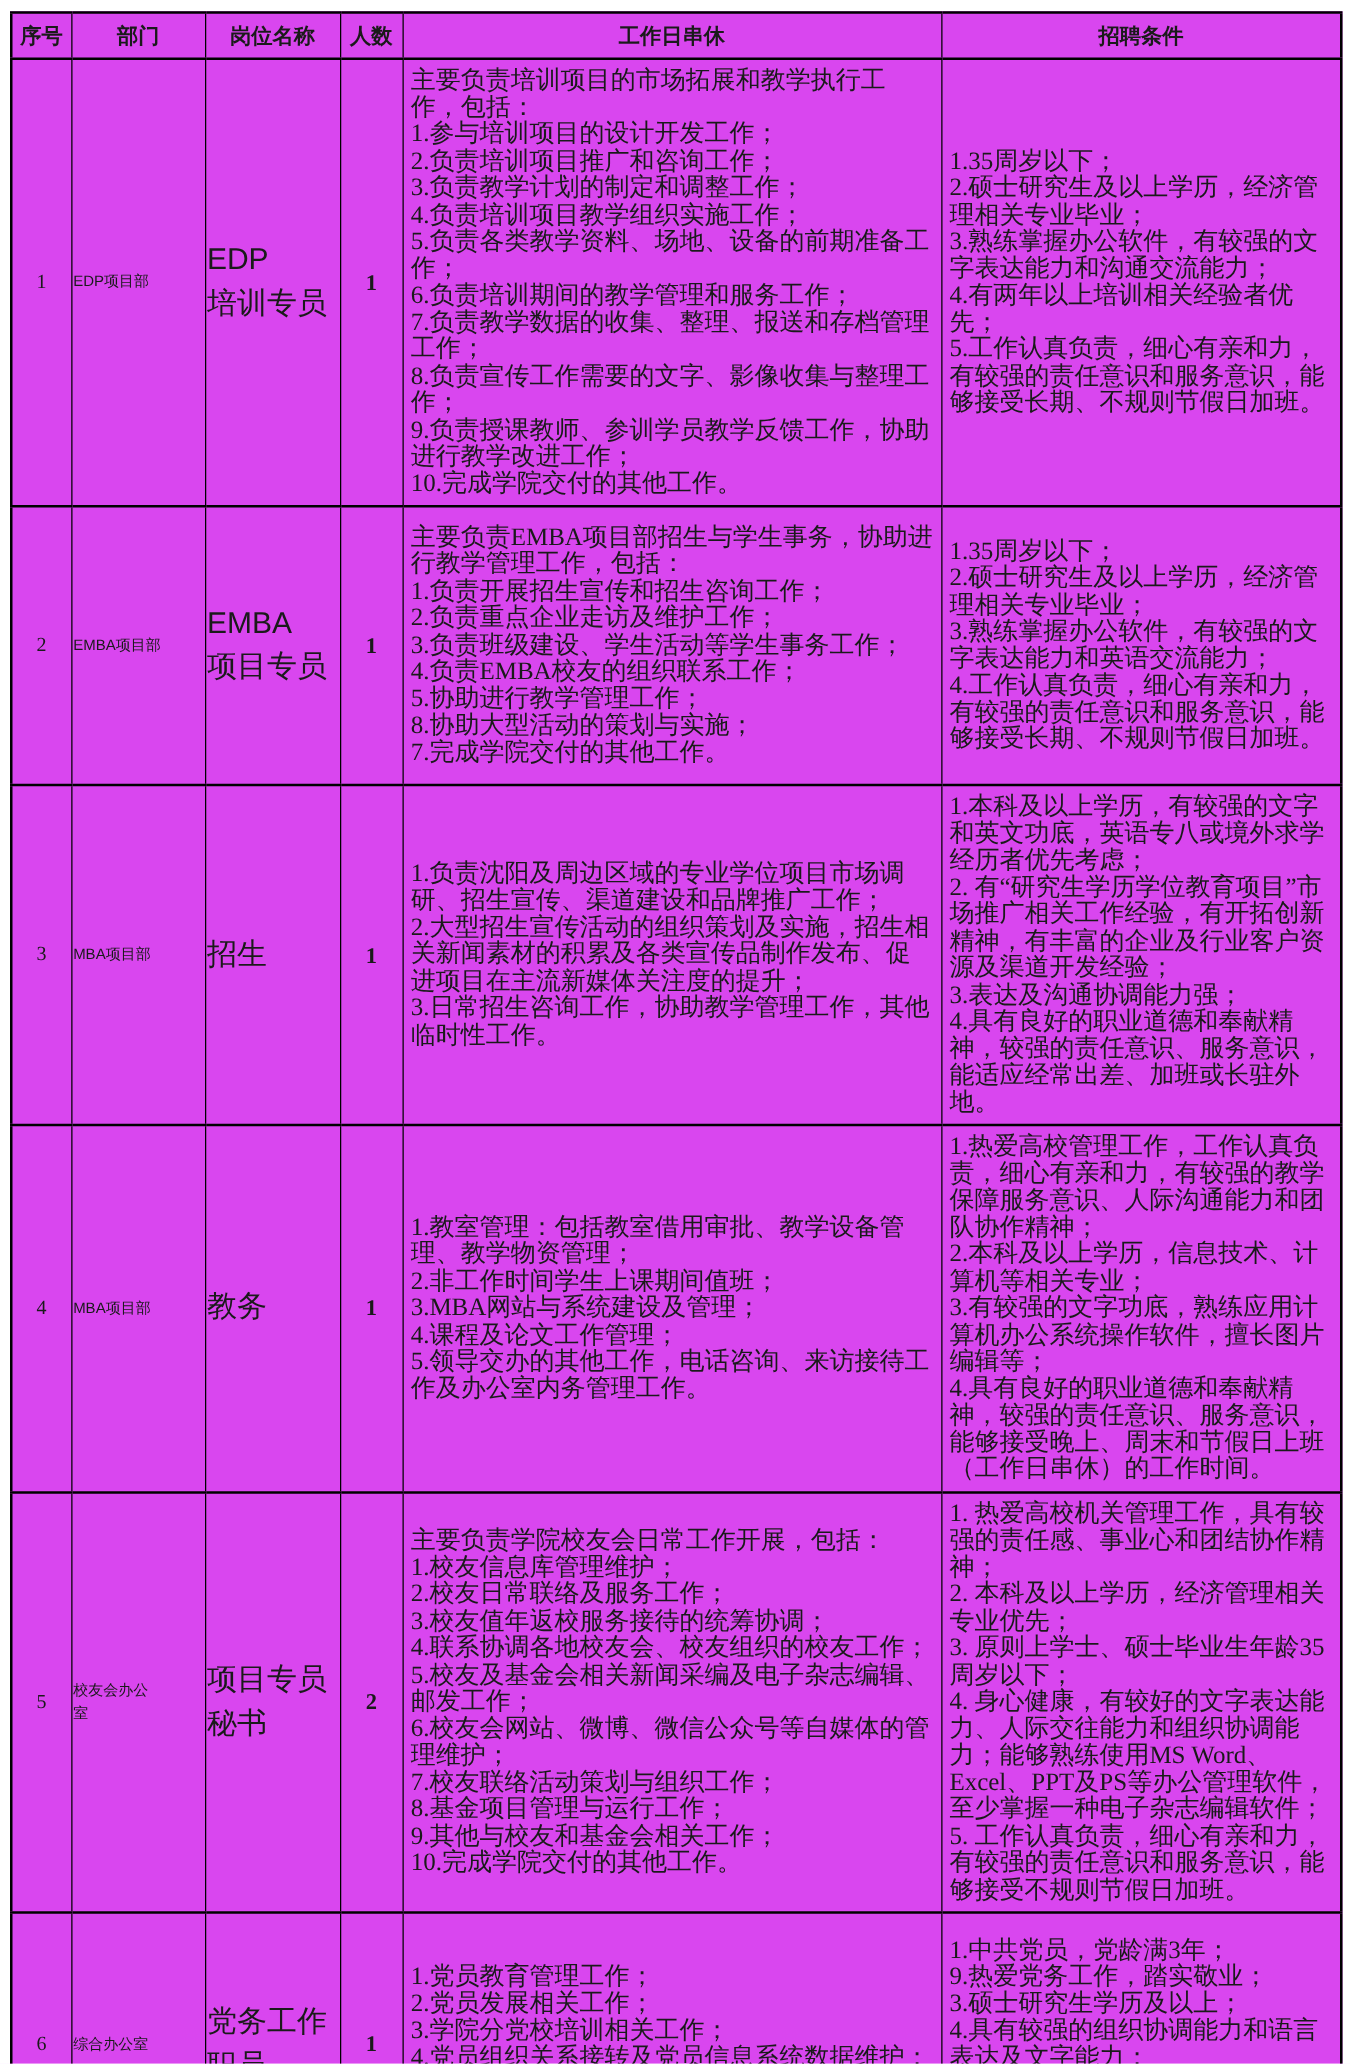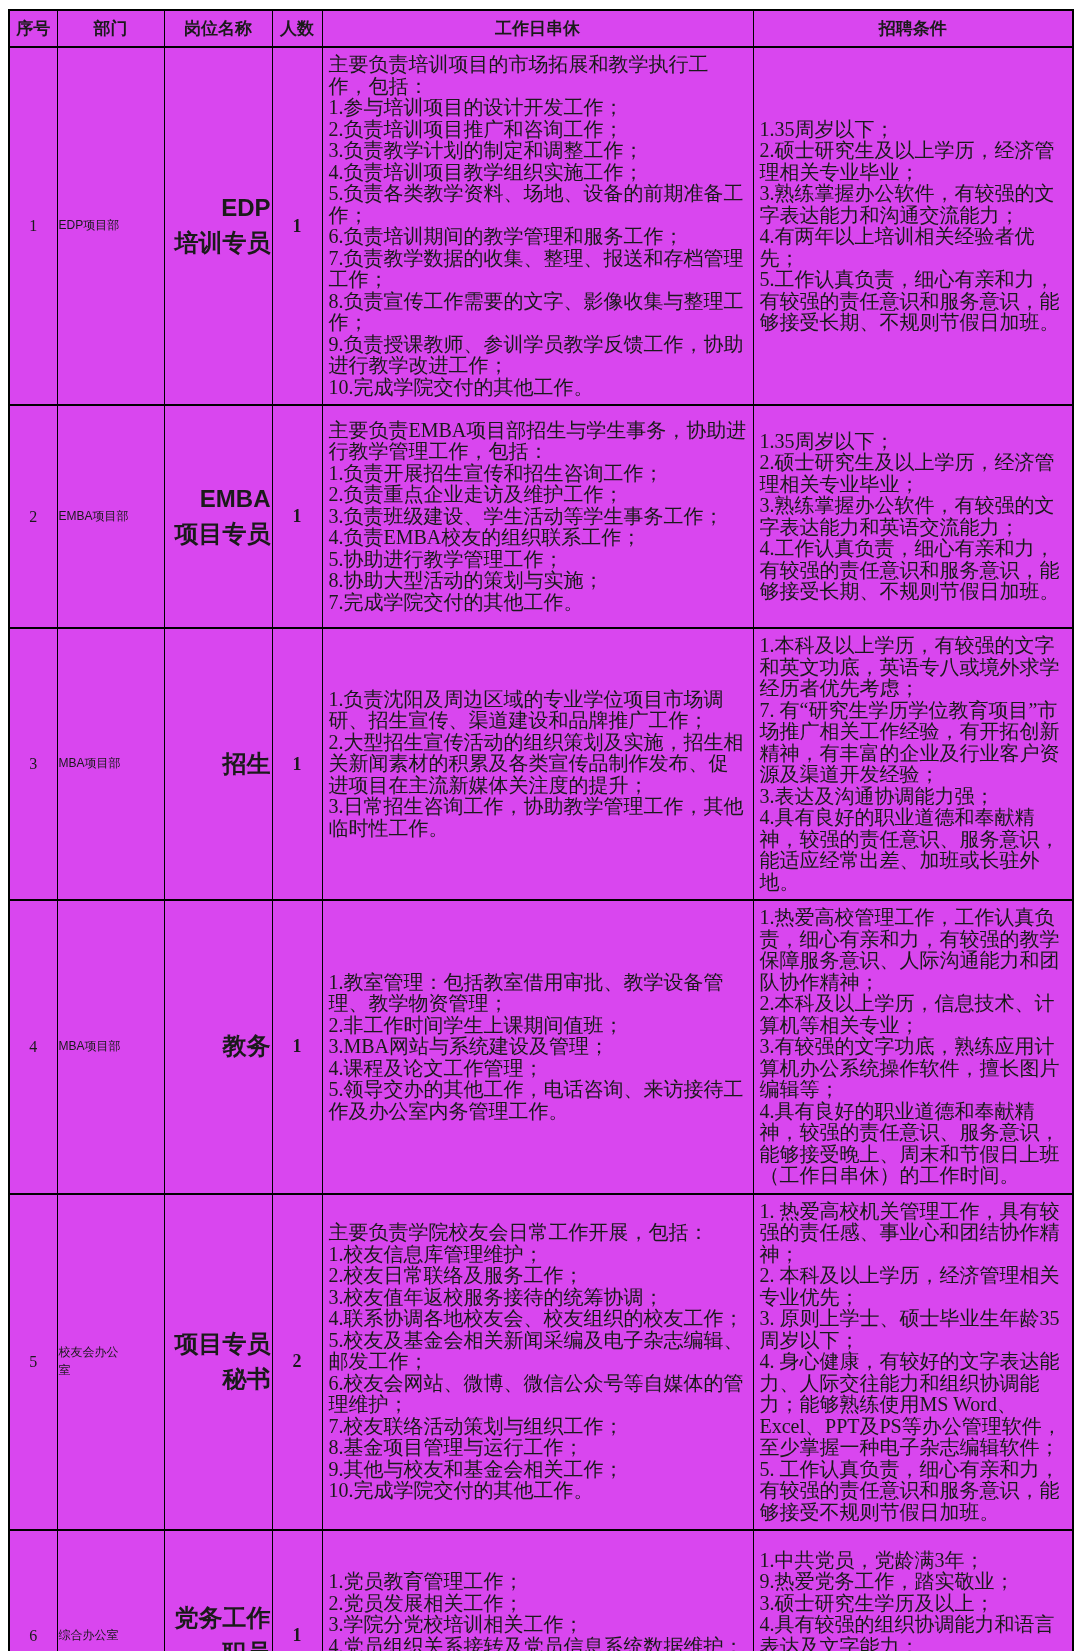--- a/index.html
+++ b/index.html
@@ -48,22 +48,22 @@
   td.dept-cell {
     font-size: 12px;
     font-weight: normal;
     text-align: left;
     white-space: pre-line;
     line-height: 1.45;
     font-family: "Liberation Sans", "DejaVu Sans", sans-serif;
   }
   td.pos-cell {
     font-size: 24px;
-    font-weight: bold;
-    text-align: right;
+    font-weight: normal;
+    text-align: left;
     white-space: pre-line;
     line-height: 1.45;
     font-family: "Liberation Sans", "DejaVu Sans", sans-serif;
   }
   td.count-cell {
     font-size: 18px;
     font-weight: bold;
     text-align: center;
   }
   td.duties-cell, td.req-cell {
@@ -149,21 +149,21 @@
       </tr>
       <tr class="row-2">
         <td class="no-cell">3</td>
         <td class="dept-cell">MBA项目部</td>
         <td class="pos-cell">招生</td>
         <td class="count-cell">1</td>
         <td class="duties-cell">1.负责沈阳及周边区域的专业学位项目市场调研、招生宣传、渠道建设和品牌推广工作；
 2.大型招生宣传活动的组织策划及实施，招生相关新闻素材的积累及各类宣传品制作发布、促进项目在主流新媒体关注度的提升；
 3.日常招生咨询工作，协助教学管理工作，其他临时性工作。</td>
         <td class="req-cell">1.本科及以上学历，有较强的文字和英文功底，英语专八或境外求学经历者优先考虑；
-7. 有“研究生学历学位教育项目”市场推广相关工作经验，有开拓创新精神，有丰富的企业及行业客户资源及渠道开发经验；
+2. 有“研究生学历学位教育项目”市场推广相关工作经验，有开拓创新精神，有丰富的企业及行业客户资源及渠道开发经验；
 3.表达及沟通协调能力强；
 4.具有良好的职业道德和奉献精神，较强的责任意识、服务意识，能适应经常出差、加班或长驻外地。</td>
       </tr>
       <tr class="row-3">
         <td class="no-cell">4</td>
         <td class="dept-cell">MBA项目部</td>
         <td class="pos-cell">教务</td>
         <td class="count-cell">1</td>
         <td class="duties-cell">1.教室管理：包括教室借用审批、教学设备管理、教学物资管理；
 2.非工作时间学生上课期间值班；

